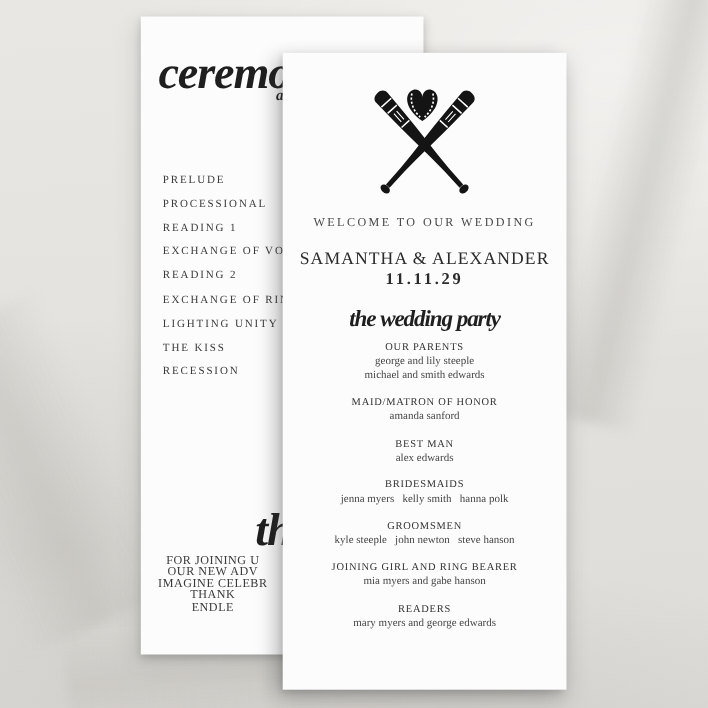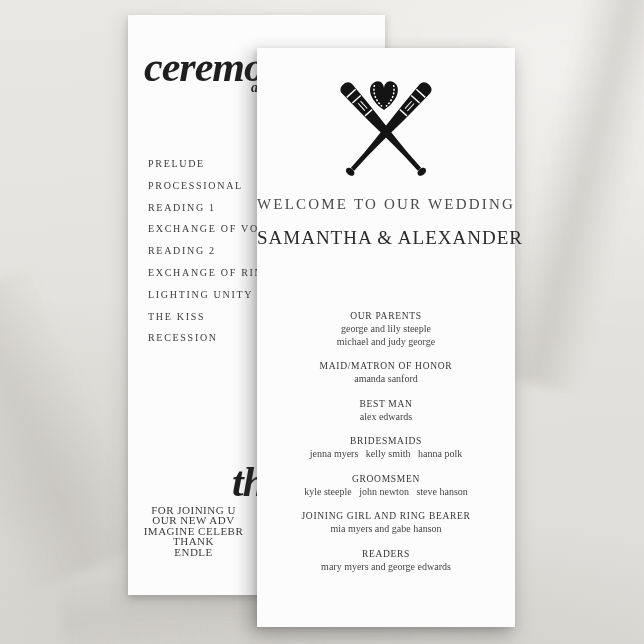--- a/index.html
+++ b/index.html
@@ -39,25 +39,25 @@
   }
   .bc-thanks-script{position:absolute;left:104px;top:446px;font-size:42px;white-space:nowrap;}
   .bc-thanks{
     position:absolute;left:0;top:490px;width:131px;text-align:center;
     font-size:11px;letter-spacing:.5px;line-height:10.4px;color:#3b3b3b;white-space:nowrap;
   }
 
   .fc-icon{position:absolute;left:69px;top:22px;width:120px;height:116px;}
   .fc-welcome{
     position:absolute;left:0;right:0;top:148px;text-align:center;
-    font-size:15px;letter-spacing:2.2px;color:#4a4a4a;white-space:nowrap;
+    font-size:11px;letter-spacing:2.2px;color:#4a4a4a;white-space:nowrap;
   }
   .fc-names{
     position:absolute;left:0;right:0;top:179px;text-align:center;
-    font-size:19px;letter-spacing:1px;color:#2b2b2b;white-space:nowrap;
+    font-size:16px;letter-spacing:1px;color:#2b2b2b;white-space:nowrap;
   }
   .fc-date{
     position:absolute;left:0;right:0;top:198px;text-align:center;
     font-size:15px;letter-spacing:2.5px;font-weight:700;color:#2b2b2b;
   }
   .fc-party-title{position:absolute;left:0;right:0;top:231px;text-align:center;font-size:21px;}
   .fc-sections{
     position:absolute;left:0;right:0;top:262px;
     display:flex;flex-direction:column;gap:12px;align-items:center;text-align:center;
   }
@@ -115,26 +115,28 @@
 
       <g transform="translate(58,24)">
         <path fill="#141414" d="M0,16 C-15,6 -17,-7 -10,-11.5 C-4.5,-15 0,-10.5 0,-5.5 C0,-10.5 4.5,-15 10,-11.5 C17,-7 15,6 0,16 Z"></path>
         <path fill="none" stroke="#fff" stroke-width="1.5" stroke-dasharray="2,1.7" d="M-9.5,-9 C-11.5,-1 -8,7 -2,12.5"></path>
         <path fill="none" stroke="#fff" stroke-width="1.5" stroke-dasharray="2,1.7" d="M9.5,-9 C11.5,-1 8,7 2,12.5"></path>
       </g>
     </svg>
 
     <div class="fc-welcome">WELCOME TO OUR WEDDING</div>
     <div class="fc-names">SAMANTHA &amp; ALEXANDER</div>
+    <div class="fc-date">11.11.29</div>
+    <div class="script fc-party-title">the wedding party</div>
 
     <div class="fc-sections">
       <div class="sec">
         <div class="sec-heading">OUR PARENTS</div>
         <div class="sec-line">george and lily steeple</div>
-        <div class="sec-line">michael and judy george</div>
+        <div class="sec-line">michael and smith edwards</div>
       </div>
       <div class="sec">
         <div class="sec-heading">MAID/MATRON OF HONOR</div>
         <div class="sec-line">amanda sanford</div>
       </div>
       <div class="sec">
         <div class="sec-heading">BEST MAN</div>
         <div class="sec-line">alex edwards</div>
       </div>
       <div class="sec">

